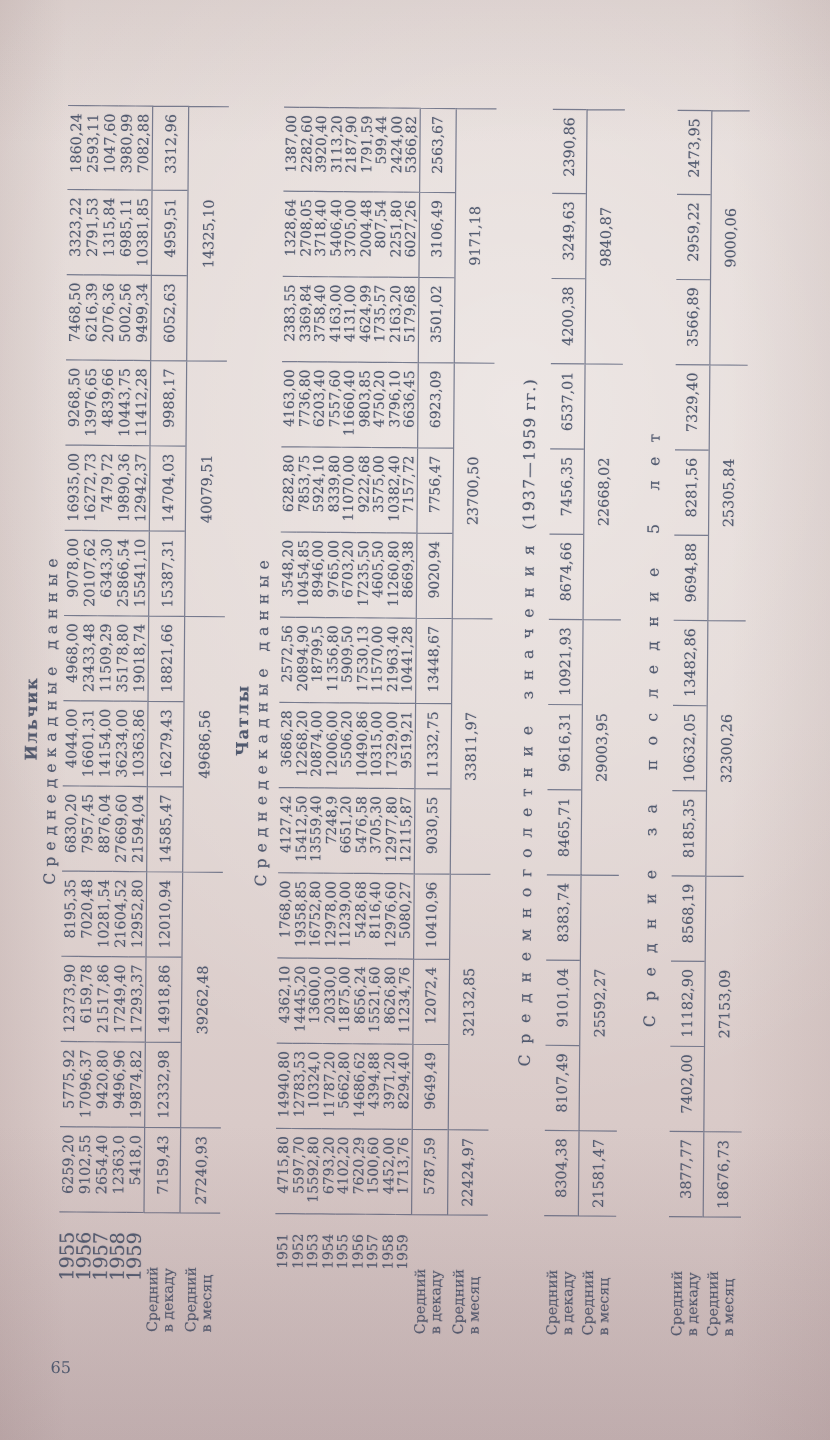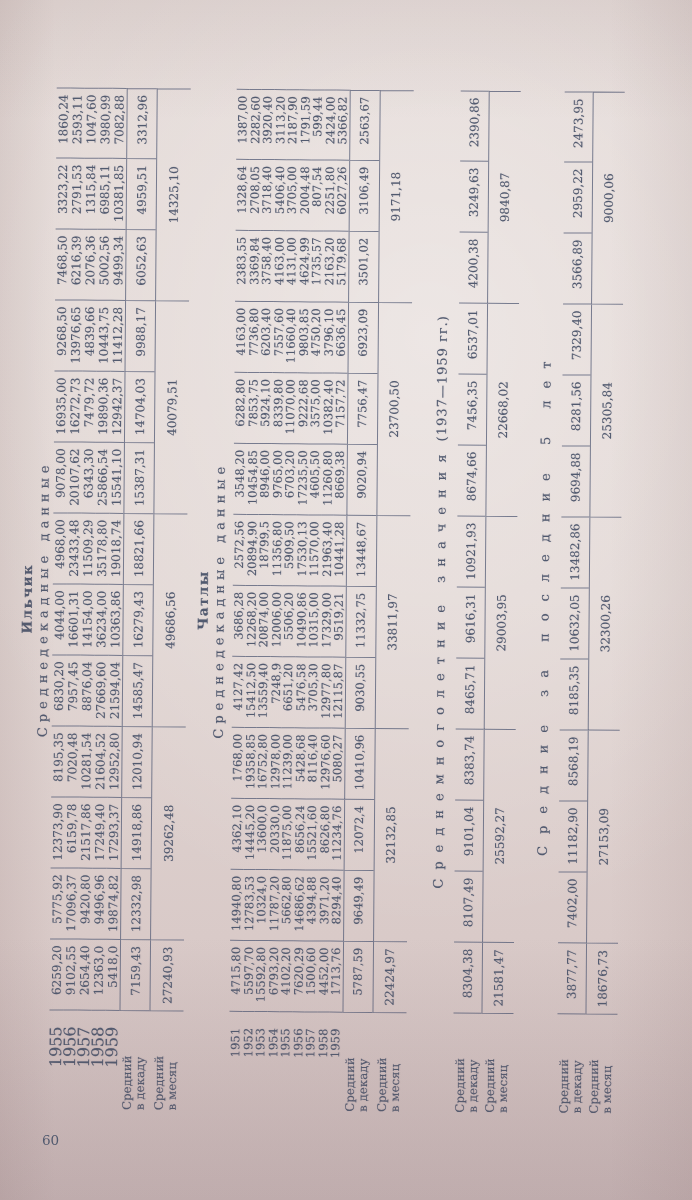--- a/index.html
+++ b/index.html
@@ -413,15 +413,15 @@
             </div>
             <div class="mc" style="width: 71px;">18676,73</div>
             <div class="mc" style="width: 213px;">27153,09</div>
             <div class="mc" style="width: 213px;">32300,26</div>
             <div class="mc" style="width: 213px;">25305,84</div>
             <div class="mc last" style="width: 213px;">9000,06</div>
           </div>
         </div>
       </div>
     </div>
-  <div class="pageno">60</div>
+  <div class="pageno">65</div>
   <div class="shade"></div>
 </div>
 
 </body></html>

